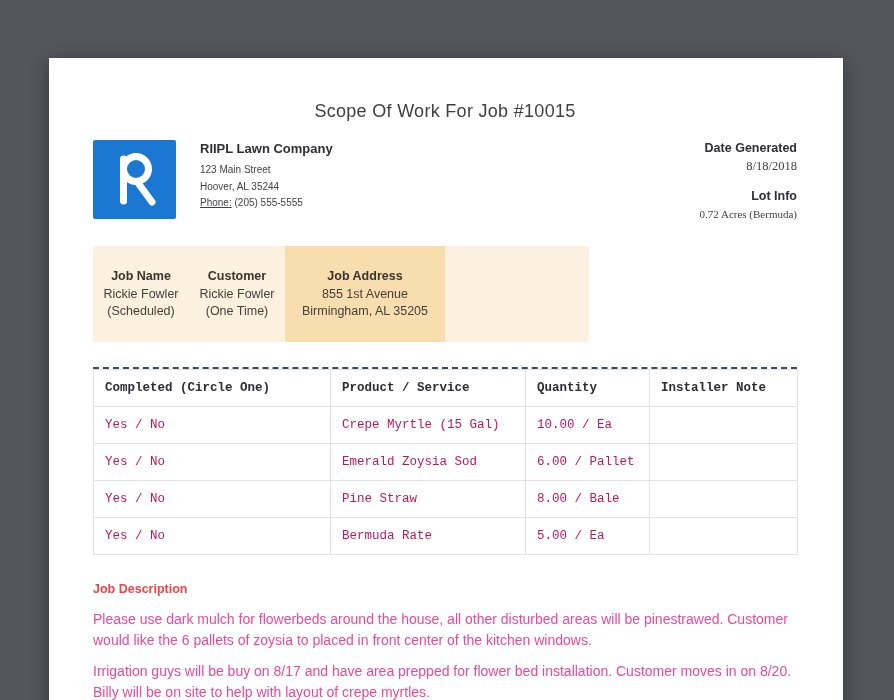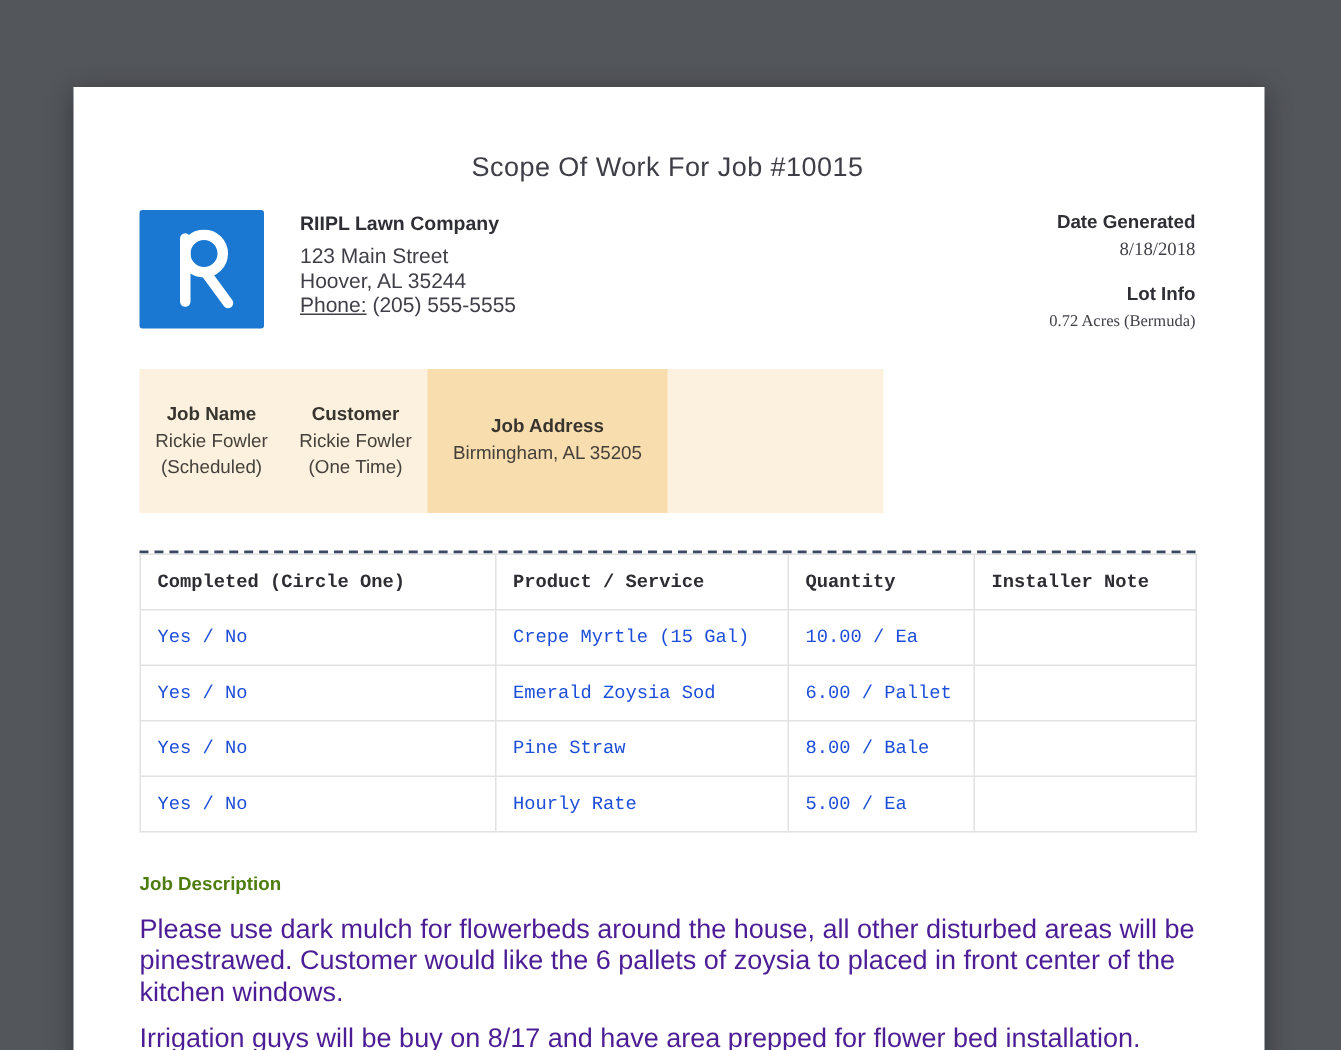--- a/index.html
+++ b/index.html
@@ -29,21 +29,21 @@
   }
 
   .header-row { display: flex; margin-top: 18px; align-items: flex-start; }
   .logo {
     width: 83px; height: 79px; flex: 0 0 83px;
     background: #1b78d2; border-radius: 2px;
     display: flex; align-items: center; justify-content: center;
   }
   .company-block { margin-left: 24px; padding-top: 1px; }
   .company-name { font-size: 13px; font-weight: bold; color: #2e2e35; margin-bottom: 6px; }
-  .company-line { font-size: 14px; line-height: 16.5px; color: #3f3f47; }
+  .company-line { font-size: 10px; line-height: 16.5px; color: #3f3f47; }
   .phone-label { text-decoration: underline; }
   .meta-block { margin-left: auto; text-align: right; padding-top: 1px; }
   .meta-label { font-size: 12.5px; font-weight: bold; color: #2e2e35; }
   .meta-value { font-size: 12.5px; margin-top: 4px; color: #3f3f47; font-family: Liberation Serif, serif; }
   .meta-gap { margin-top: 15px; }
   .meta-small { font-size: 11px; margin-top: 5px; }
 
   .info-strip {
     margin-top: 26px;
     width: 496px; height: 96px;
@@ -74,28 +74,28 @@
   }
   .work-table th, .work-table td {
     border: 1px solid #e2e2e2;
     height: 37px;
     padding: 0 6px 0 11px;
     vertical-align: middle;
     text-align: left;
     font-size: 12.5px;
   }
   .work-table th { font-weight: bold; color: #2d2d33; }
-  .work-table td { color: #1d4ed8; }
+  .work-table td { color: #be185d; }
   .col-completed { width: 237px; }
   .col-product   { width: 195px; }
   .col-quantity  { width: 124px; }
   .col-note      { width: 148px; }
 
-  .desc-heading { margin-top: 27px; font-size: 12.5px; font-weight: bold; color: #4d7c0f; }
-  .desc-para { margin-top: 13px; font-size: 18px; line-height: 21px; color: #4c1d95; width: 704px; }
+  .desc-heading { margin-top: 27px; font-size: 12.5px; font-weight: bold; color: #ef4444; }
+  .desc-para { margin-top: 13px; font-size: 14px; line-height: 21px; color: #ec4899; width: 704px; }
   .desc-para + .desc-para { margin-top: 10px; }
 </style>
 </head>
 <body>
 
 <div class="canvas">
   <div class="page">
     <div class="content">
 
       <div class="doc-title">Scope Of Work For Job #10015</div>
@@ -130,20 +130,21 @@
           <div class="info-line">Rickie Fowler</div>
           <div class="info-line">(Scheduled)</div>
         </div>
         <div class="info-cell cell-customer">
           <div class="info-label">Customer</div>
           <div class="info-line">Rickie Fowler</div>
           <div class="info-line">(One Time)</div>
         </div>
         <div class="info-cell cell-jobaddress">
           <div class="info-label">Job Address</div>
+          <div class="info-line">855 1st Avenue</div>
           <div class="info-line">Birmingham, AL 35205</div>
         </div>
       </div>
 
       <div class="dashed-divider"></div>
 
       <table class="work-table">
         <thead>
           <tr>
             <th class="col-completed">Completed (Circle One)</th>
@@ -166,21 +167,21 @@
             <td></td>
           </tr>
           <tr>
             <td>Yes / No</td>
             <td>Pine Straw</td>
             <td>8.00 / Bale</td>
             <td></td>
           </tr>
           <tr>
             <td>Yes / No</td>
-            <td>Hourly Rate</td>
+            <td>Bermuda Rate</td>
             <td>5.00 / Ea</td>
             <td></td>
           </tr>
         </tbody>
       </table>
 
       <div class="desc-heading">Job Description</div>
       <p class="desc-para">Please use dark mulch for flowerbeds around the house, all other disturbed areas will be pinestrawed. Customer would like the 6 pallets of zoysia to placed in front center of the kitchen windows.</p>
       <p class="desc-para">Irrigation guys will be buy on 8/17 and have area prepped for flower bed installation. Customer moves in on 8/20. Billy will be on site to help with layout of crepe myrtles.</p>
 

